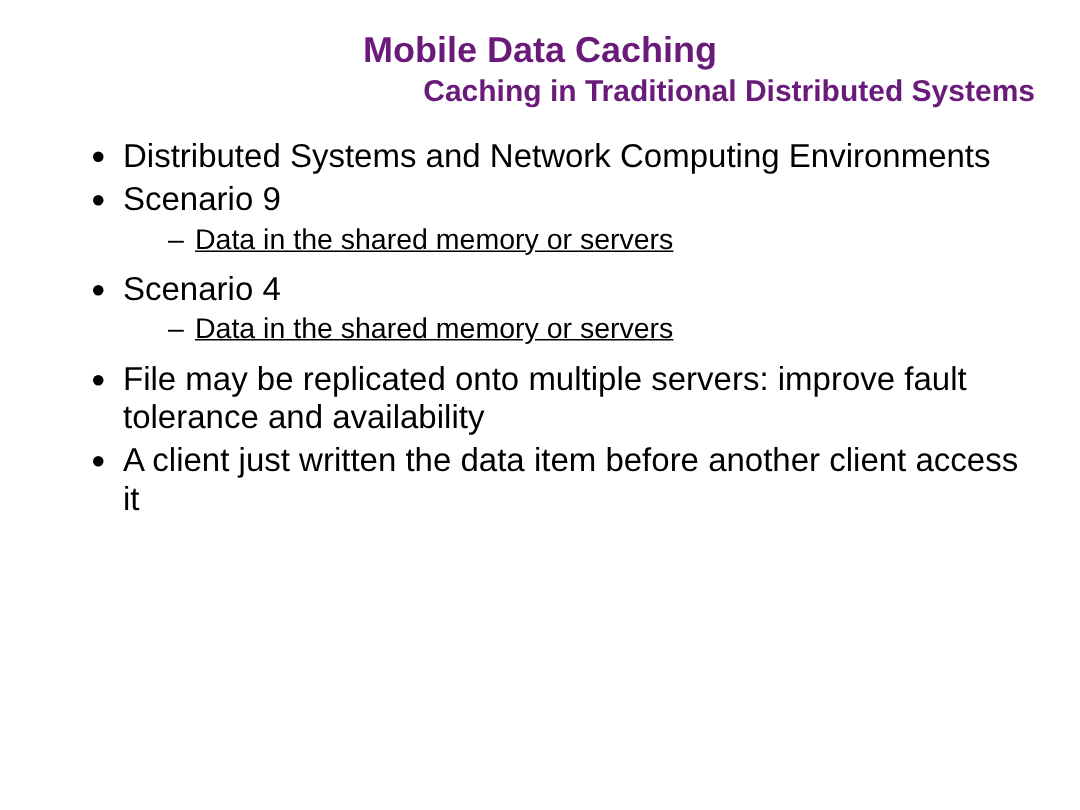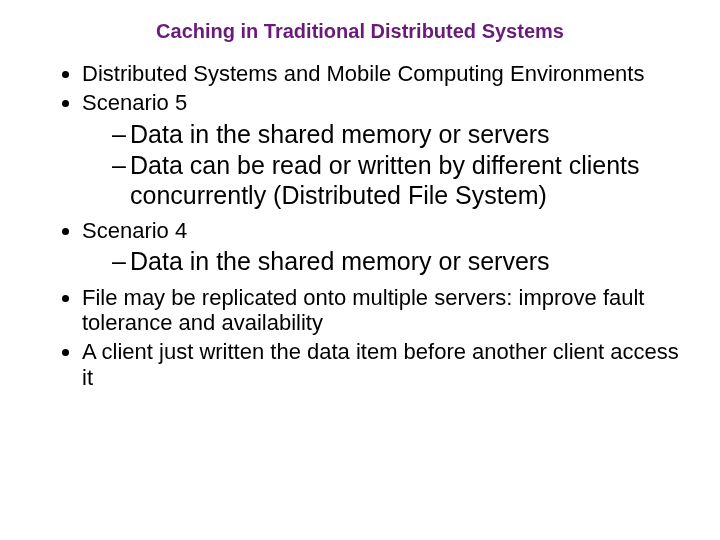--- a/index.html
+++ b/index.html
@@ -19,21 +19,21 @@
   }
   .title {
     text-align: center;
     font-weight: bold;
     font-size: 24px;
     color: #6a1b7a;
     margin: 0 0 2px 0;
     font-family: "Segoe UI", Arial, sans-serif;
   }
   .subtitle {
-    text-align: center;
+    text-align: right;
     font-weight: bold;
     font-size: 20px;
     color: #6a1b7a;
     margin: 0 0 18px 0;
     font-family: "Segoe UI", Arial, sans-serif;
   }
   ul.top {
     list-style: disc;
     margin: 0;
     padding-left: 52px;
@@ -41,53 +41,52 @@
     line-height: 1.15;
   }
   ul.top > li {
     margin: 0;
     padding: 0 0 4px 0;
   }
   ul.sub {
     list-style: none;
     margin: 4px 0 4px 0;
     padding-left: 30px;
-    font-size: 25px;
+    font-size: 19px;
     line-height: 1.18;
+    text-decoration: underline;
   }
   ul.sub > li {
     position: relative;
     padding-left: 18px;
     margin: 0 0 2px 0;
   }
   ul.sub > li::before {
     content: "–";
     position: absolute;
     left: 0;
     top: 0;
   }
 </style>
 </head>
 <body>
 
 <div class="slide">
+  <h1 class="title">Mobile Data Caching</h1>
   <h2 class="subtitle">Caching in Traditional Distributed Systems</h2>
 
   <ul class="top">
     <li>
-      <span>Distributed Systems and Mobile Computing Environments</span>
+      <span>Distributed Systems and Network Computing Environments</span>
     </li>
     <li>
-      <span>Scenario 5</span>
+      <span>Scenario 9</span>
       <ul class="sub">
         <li>
           <span>Data in the shared memory or servers</span>
-        </li>
-        <li>
-          <span>Data can be read or written by different clients concurrently (Distributed File System)</span>
         </li>
       </ul>
     </li>
     <li>
       <span>Scenario 4</span>
       <ul class="sub">
         <li>
           <span>Data in the shared memory or servers</span>
         </li>
       </ul>

